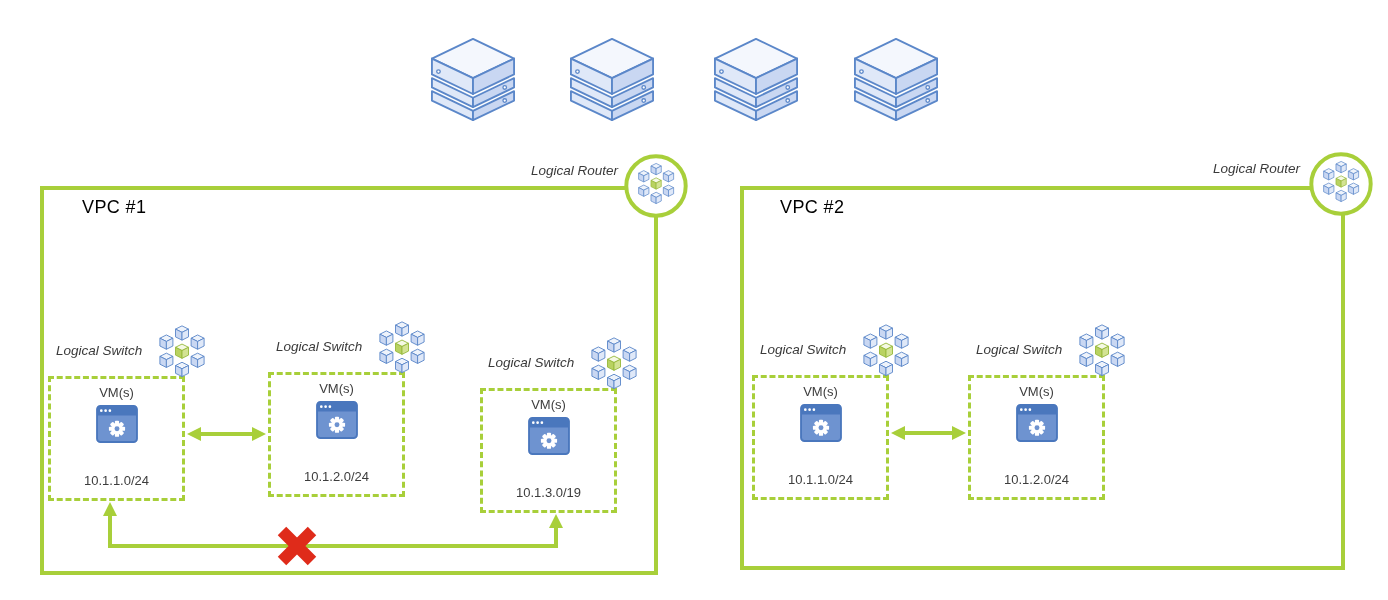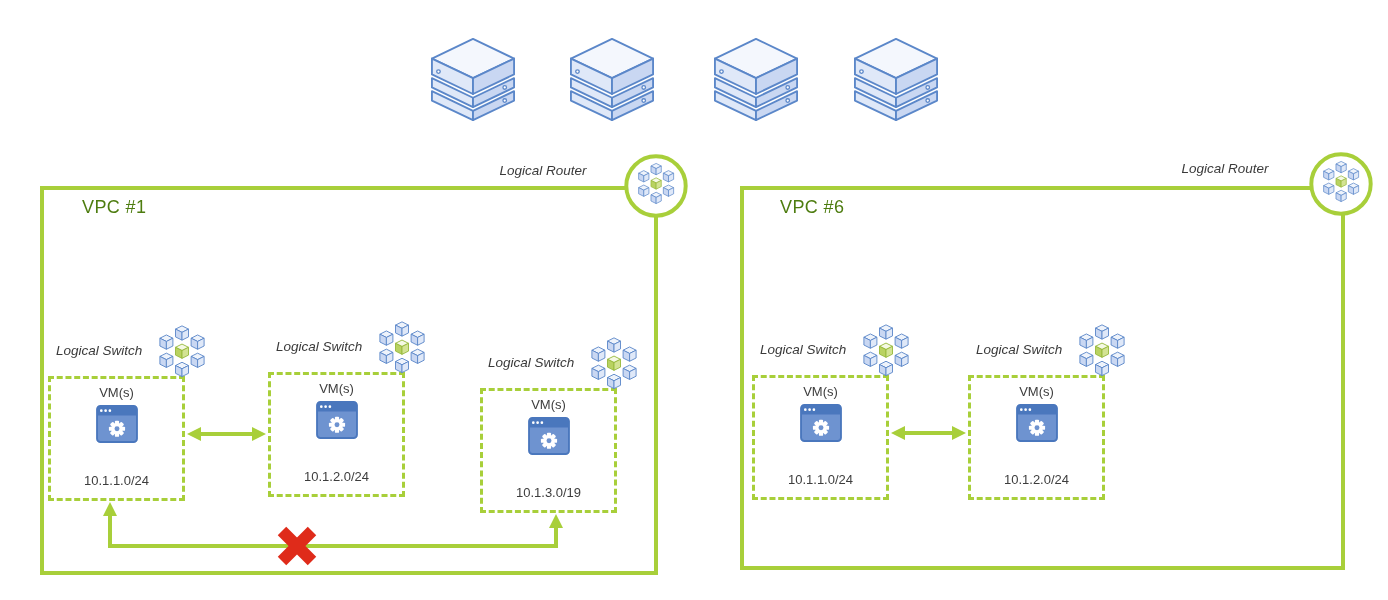--- a/index.html
+++ b/index.html
@@ -3,24 +3,24 @@
 <meta charset="utf-8">
 <style>
   * { margin:0; padding:0; box-sizing:border-box; }
   html,body { background:#ffffff; }
   body { font-family:"Liberation Sans", sans-serif; color:#3d3d3d; }
   #canvas { position:relative; width:1388px; height:600px; background:#ffffff; overflow:hidden; }
 
   .host { position:absolute; width:112px; height:88px; }
 
   .vpc { position:absolute; border:4px solid #a8cf3a; background:#ffffff; }
-  .vpc-label { position:absolute; font-size:18px; letter-spacing:.4px; color:#4d7c0f; }
+  .vpc-label { position:absolute; font-size:18px; letter-spacing:.4px; color:#000000; }
 
   .caption { position:absolute; font-style:italic; font-size:13.5px; color:#3a3a3a; white-space:nowrap; }
-  .router-caption { width:150px; text-align:center; }
+  .router-caption { width:150px; text-align:right; }
 
   .router-icon { position:absolute; width:66px; height:66px; z-index:3; }
   .cluster-icon { position:absolute; width:52px; height:55px; z-index:3; }
 
   .lswitch { position:absolute; width:137px; height:125px; border:3px dashed #a8cf3a;
              display:flex; flex-direction:column; align-items:center; padding:6px 0 10px; background:transparent; }
   .vm-label { font-size:13px; color:#3d3d3d; }
   .vm-icon { width:42px; height:38px; margin-top:5px; }
   .subnet-label { margin-top:auto; font-size:13px; color:#3d3d3d; }
 
@@ -137,21 +137,21 @@
         <use href="#vmwin"></use>
       </svg>
     <div class="subnet-label">10.1.3.0/19</div>
   </div>
   <div class="caption" style="left:488px;top:355px">Logical Switch</div>
   <svg class="cluster-icon" style="left:588px;top:337px" viewBox="0 0 80 84">
       <use href="#cluster"></use>
     </svg>
 
   <div class="vpc" style="left:740px;top:186px;width:605px;height:384px"></div>
-  <div class="vpc-label" style="left:780px;top:197px">VPC #6</div>
+  <div class="vpc-label" style="left:780px;top:197px">VPC #2</div>
   <div class="caption router-caption" style="left:1150px;top:161px">Logical Router</div>
   <svg class="router-icon" style="left:1308px;top:151px" viewBox="0 0 100 100">
     <circle cx="50" cy="50" r="45" fill="#ffffff" stroke="#a8cf3a" stroke-width="6"></circle>
     <g transform="translate(19,15) scale(0.78)">
         <use href="#cluster"></use>
       </g>
   </svg>
 
   <div class="lswitch" style="left:752px;top:375px">
     <div class="vm-label">VM(s)</div>

